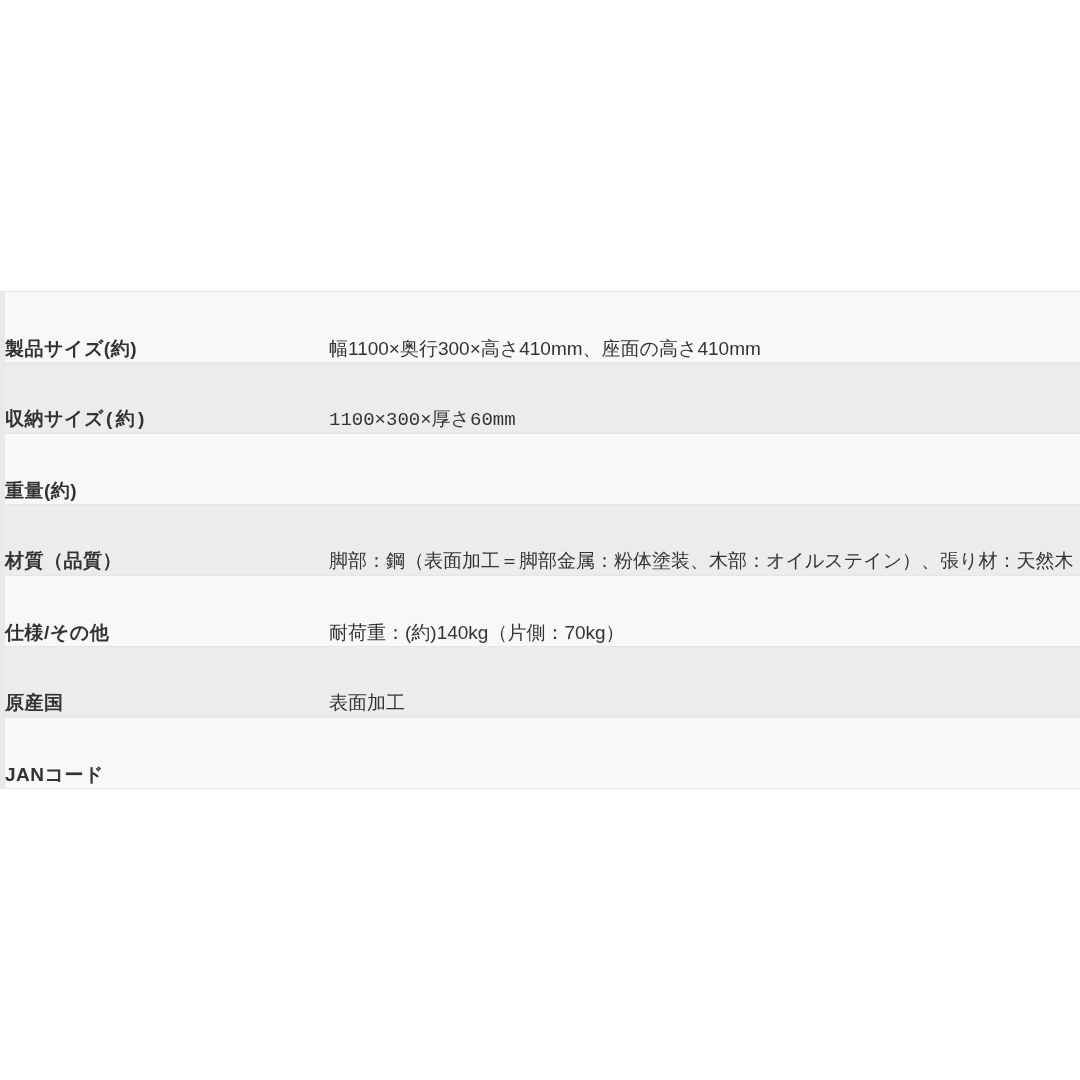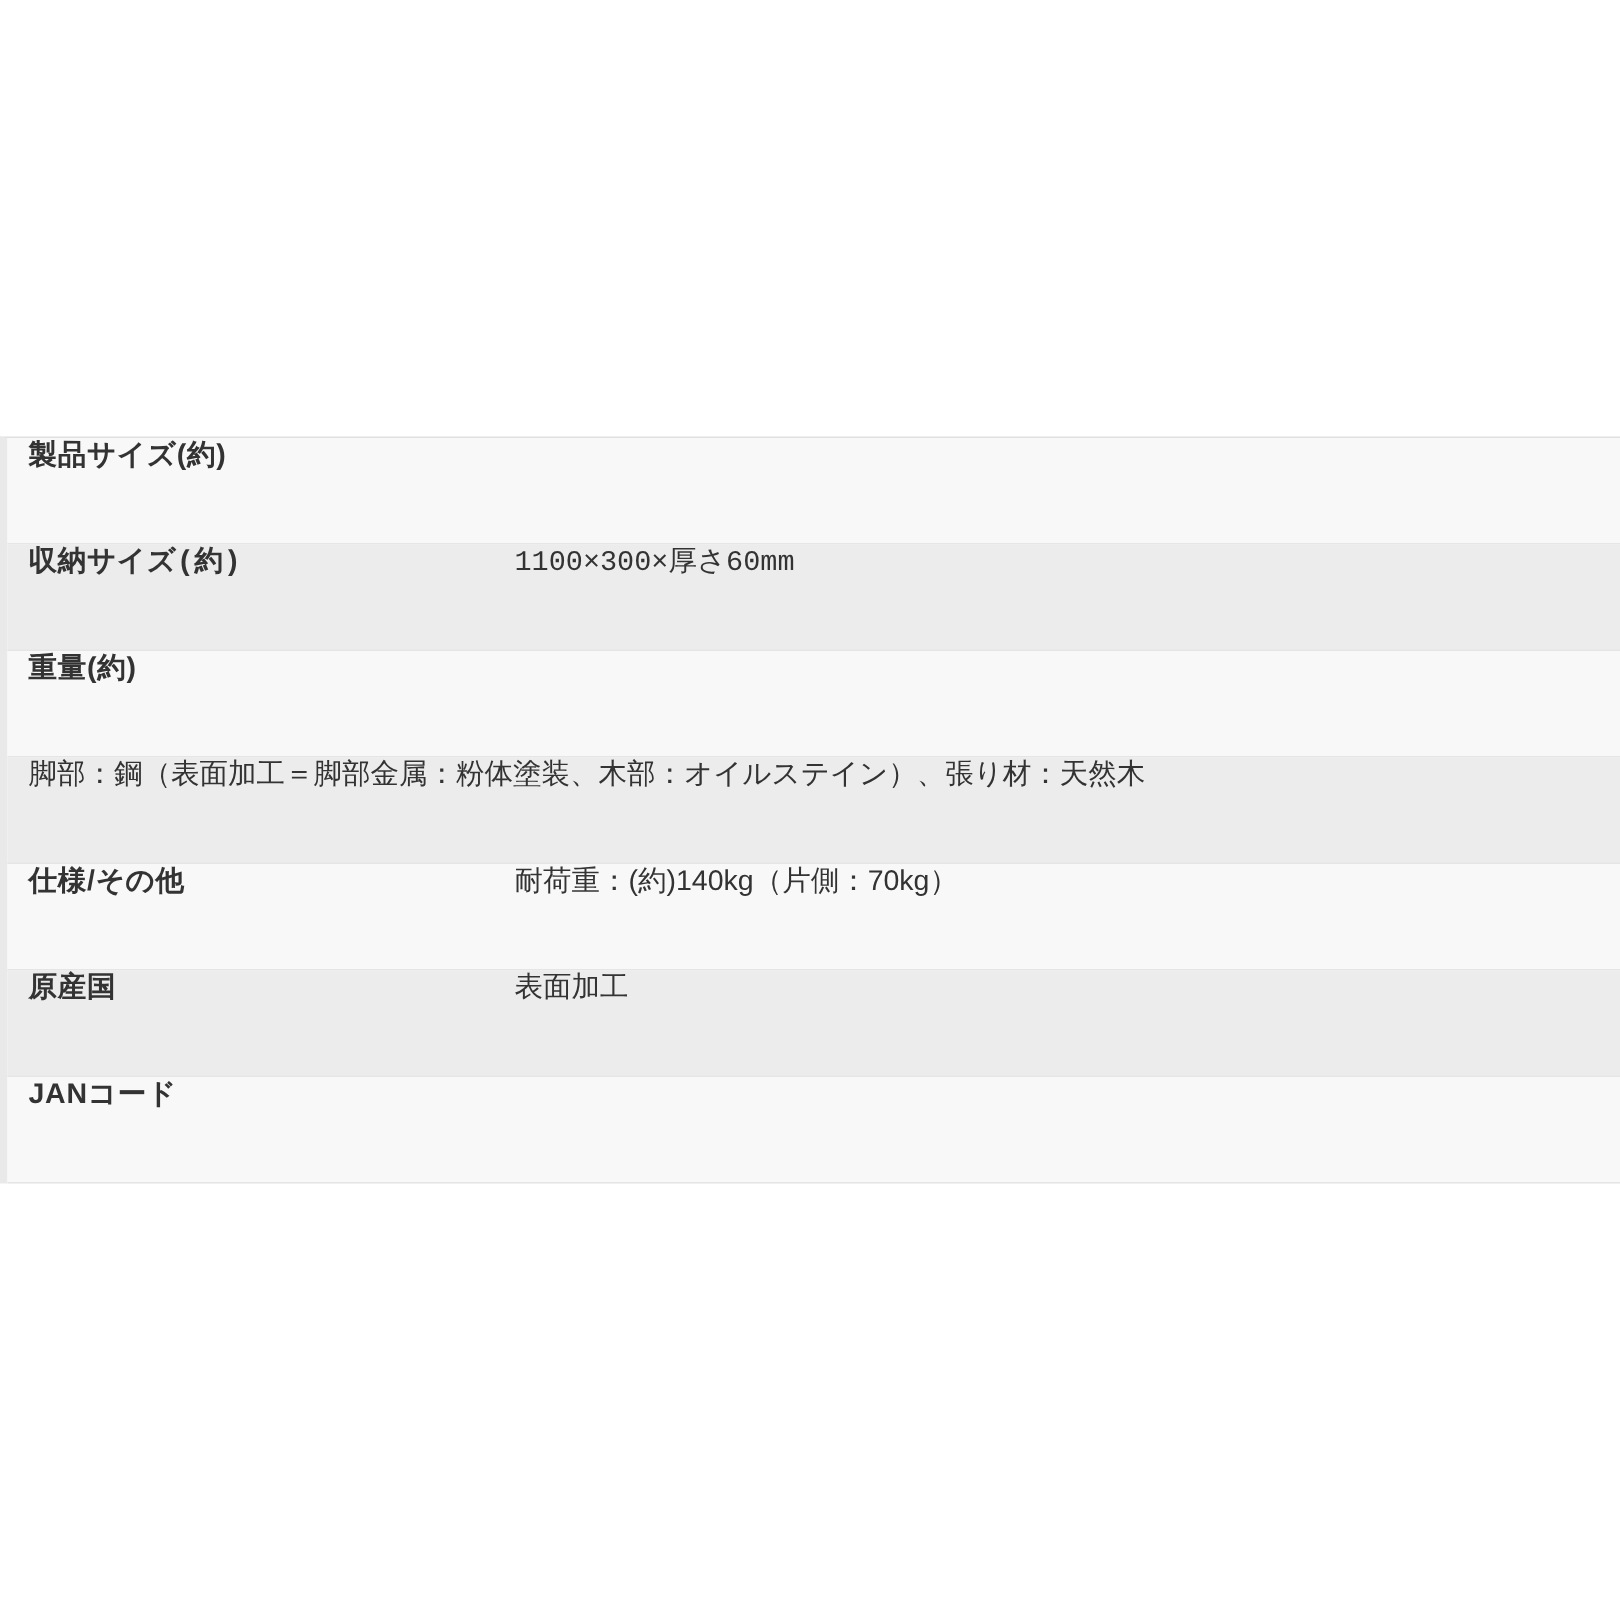--- a/index.html
+++ b/index.html
@@ -27,24 +27,23 @@
   .spec-table {
     position: absolute;
     top: 291px;
     left: 0;
     width: 1080px;
     border-top: 1px solid #e0e0e0;
     border-left: 5px solid var(--edge);
   }
   .spec-row {
     display: flex;
-    align-items: flex-start;
+    align-items: flex-end;
     height: 71px;
     border-bottom: 1px solid var(--divider);
-    padding-left: 14px;
     font-size: 19px;
     color: var(--text);
     line-height: 1.3;
   }
   .spec-row.odd  { background: var(--row-odd); }
   .spec-row.even { background: var(--row-even); font-family: Liberation Mono, monospace; }
   .spec-label {
     width: 324px;
     flex: 0 0 324px;
     font-weight: bold;
@@ -57,32 +56,34 @@
   }
 </style>
 </head>
 <body>
 
 <div class="canvas">
   <div class="spec-table">
 
     <div class="spec-row odd">
       <div class="spec-label">製品サイズ(約)</div>
+      <div class="spec-value">幅1100×奥行300×高さ410mm、座面の高さ410mm</div>
     </div>
 
     <div class="spec-row even">
       <div class="spec-label">収納サイズ(約)</div>
       <div class="spec-value">1100×300×厚さ60mm</div>
     </div>
 
     <div class="spec-row odd">
       <div class="spec-label">重量(約)</div>
     </div>
 
     <div class="spec-row even">
+      <div class="spec-label">材質（品質）</div>
       <div class="spec-value">脚部：鋼（表面加工＝脚部金属：粉体塗装、木部：オイルステイン）、張り材：天然木</div>
     </div>
 
     <div class="spec-row odd">
       <div class="spec-label">仕様/その他</div>
       <div class="spec-value">耐荷重：(約)140kg（片側：70kg）</div>
     </div>
 
     <div class="spec-row even">
       <div class="spec-label">原産国</div>

